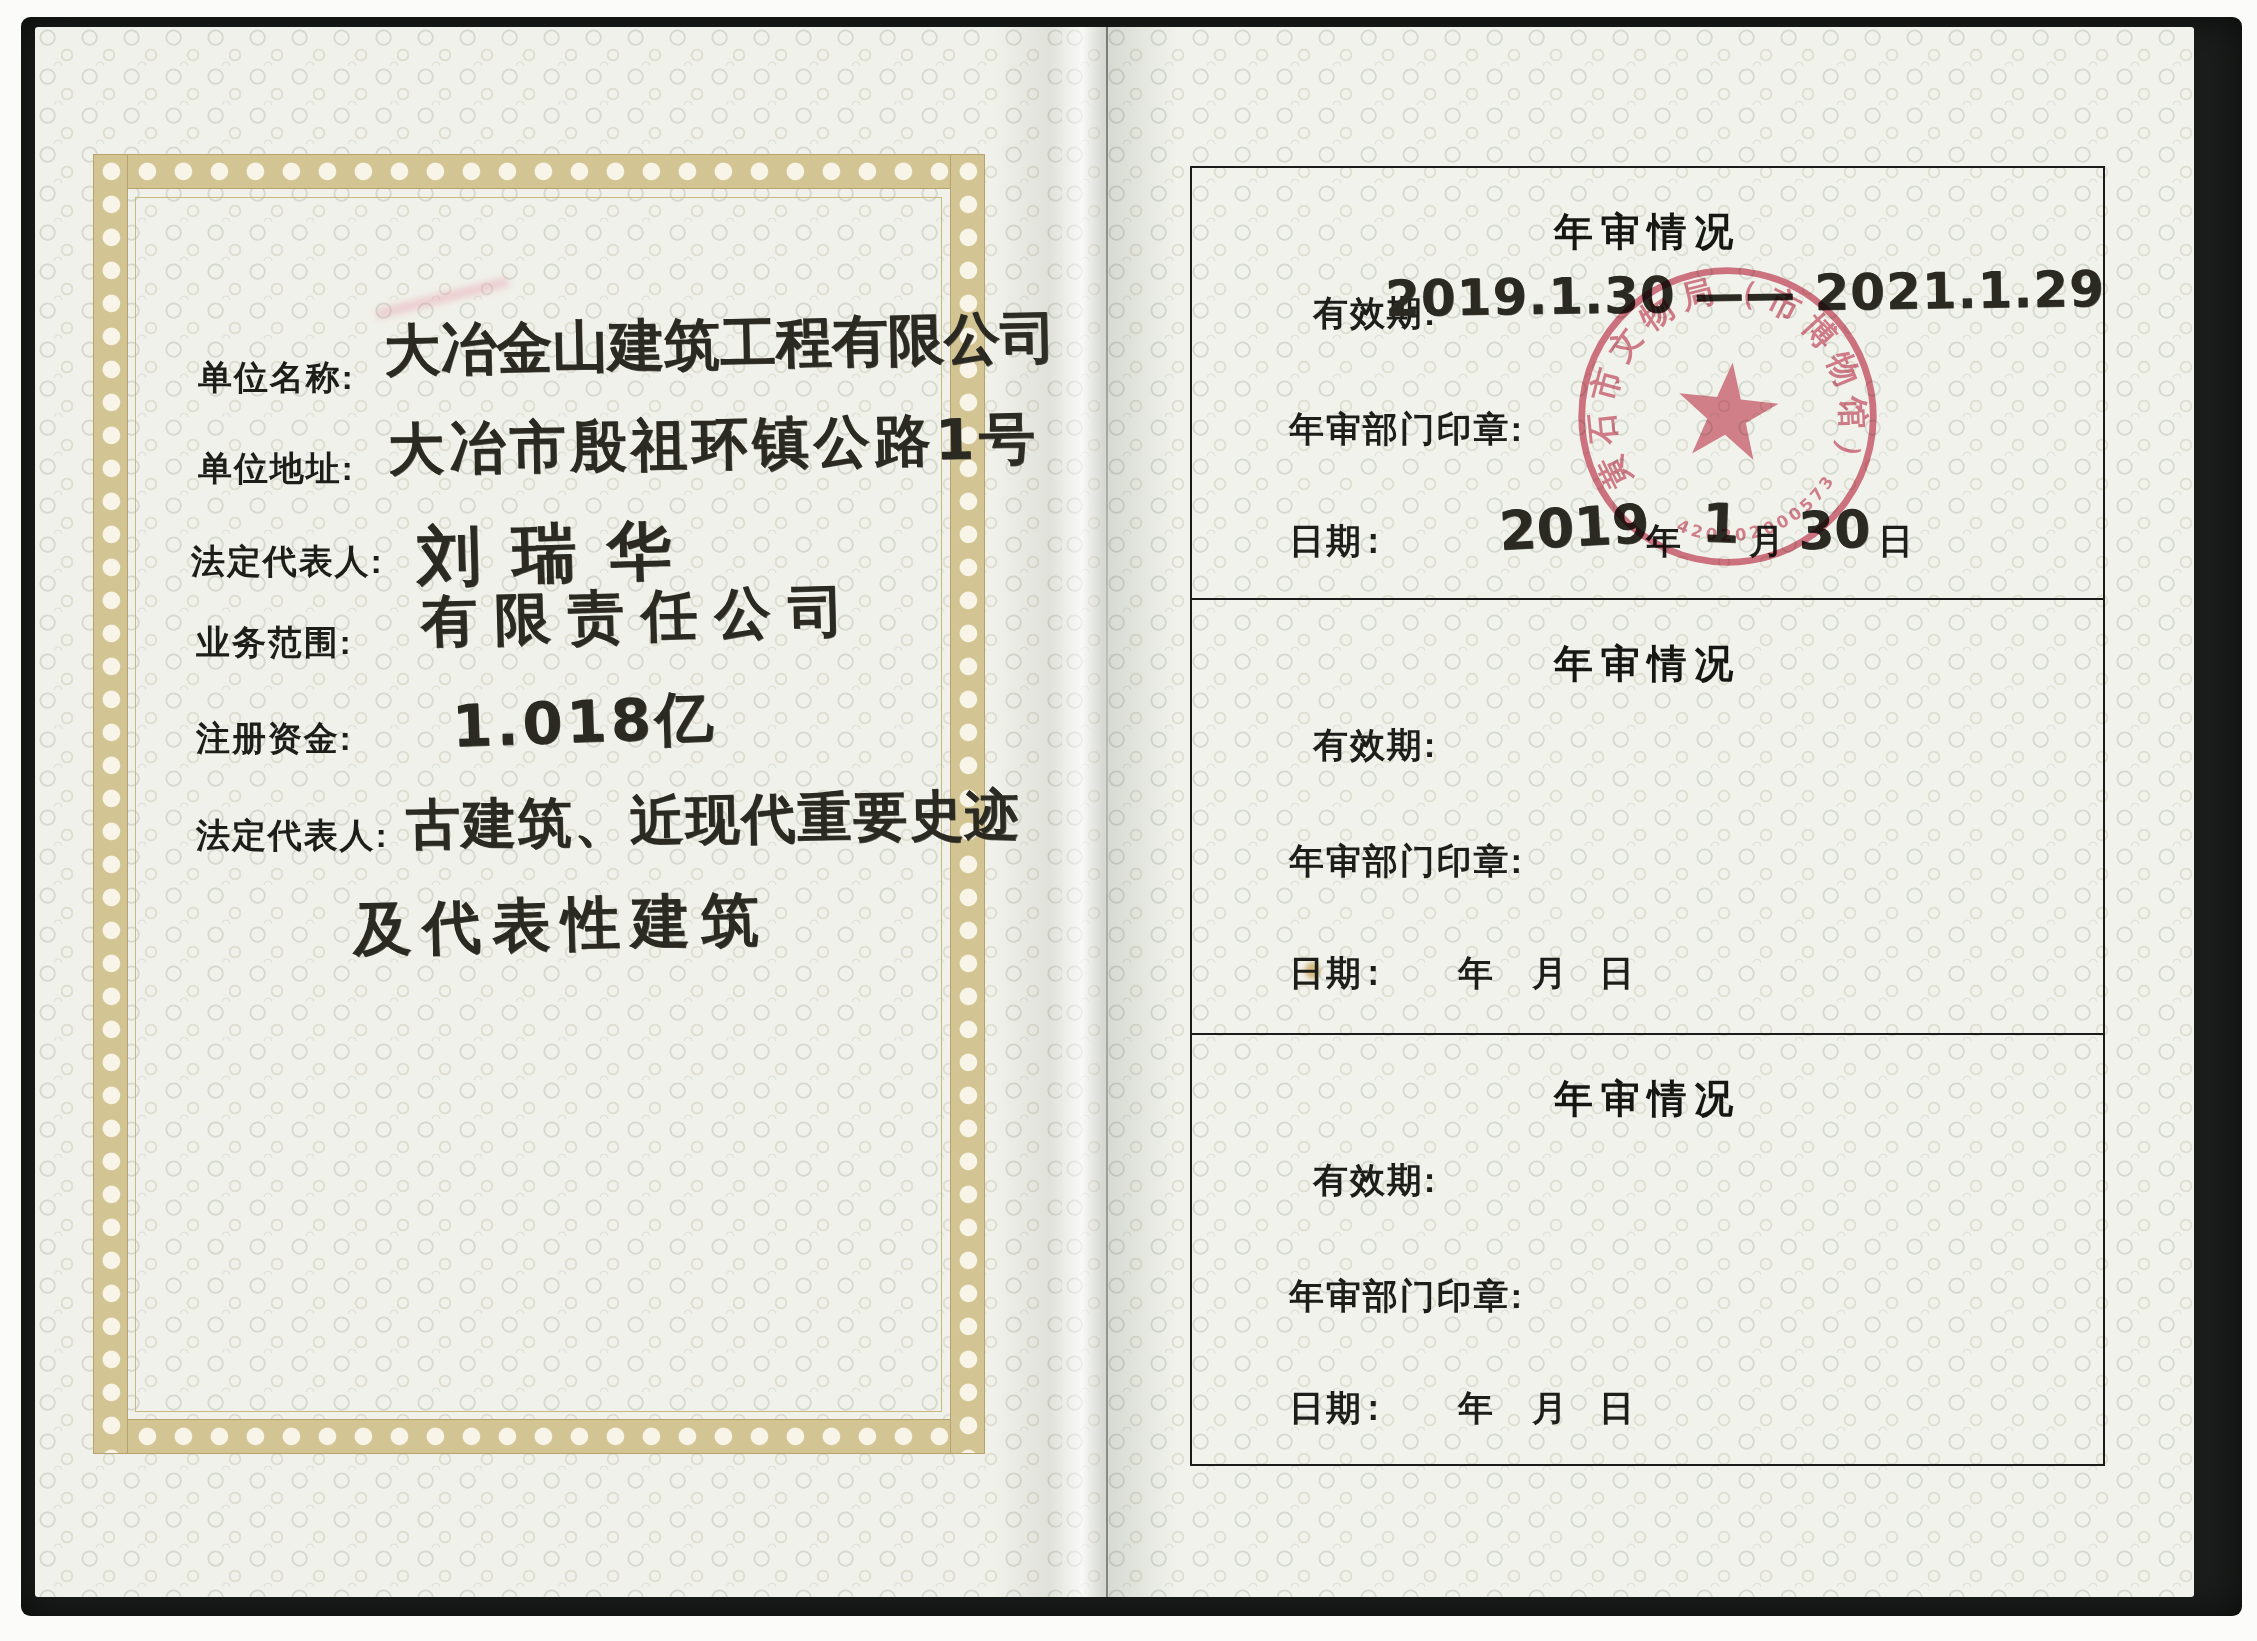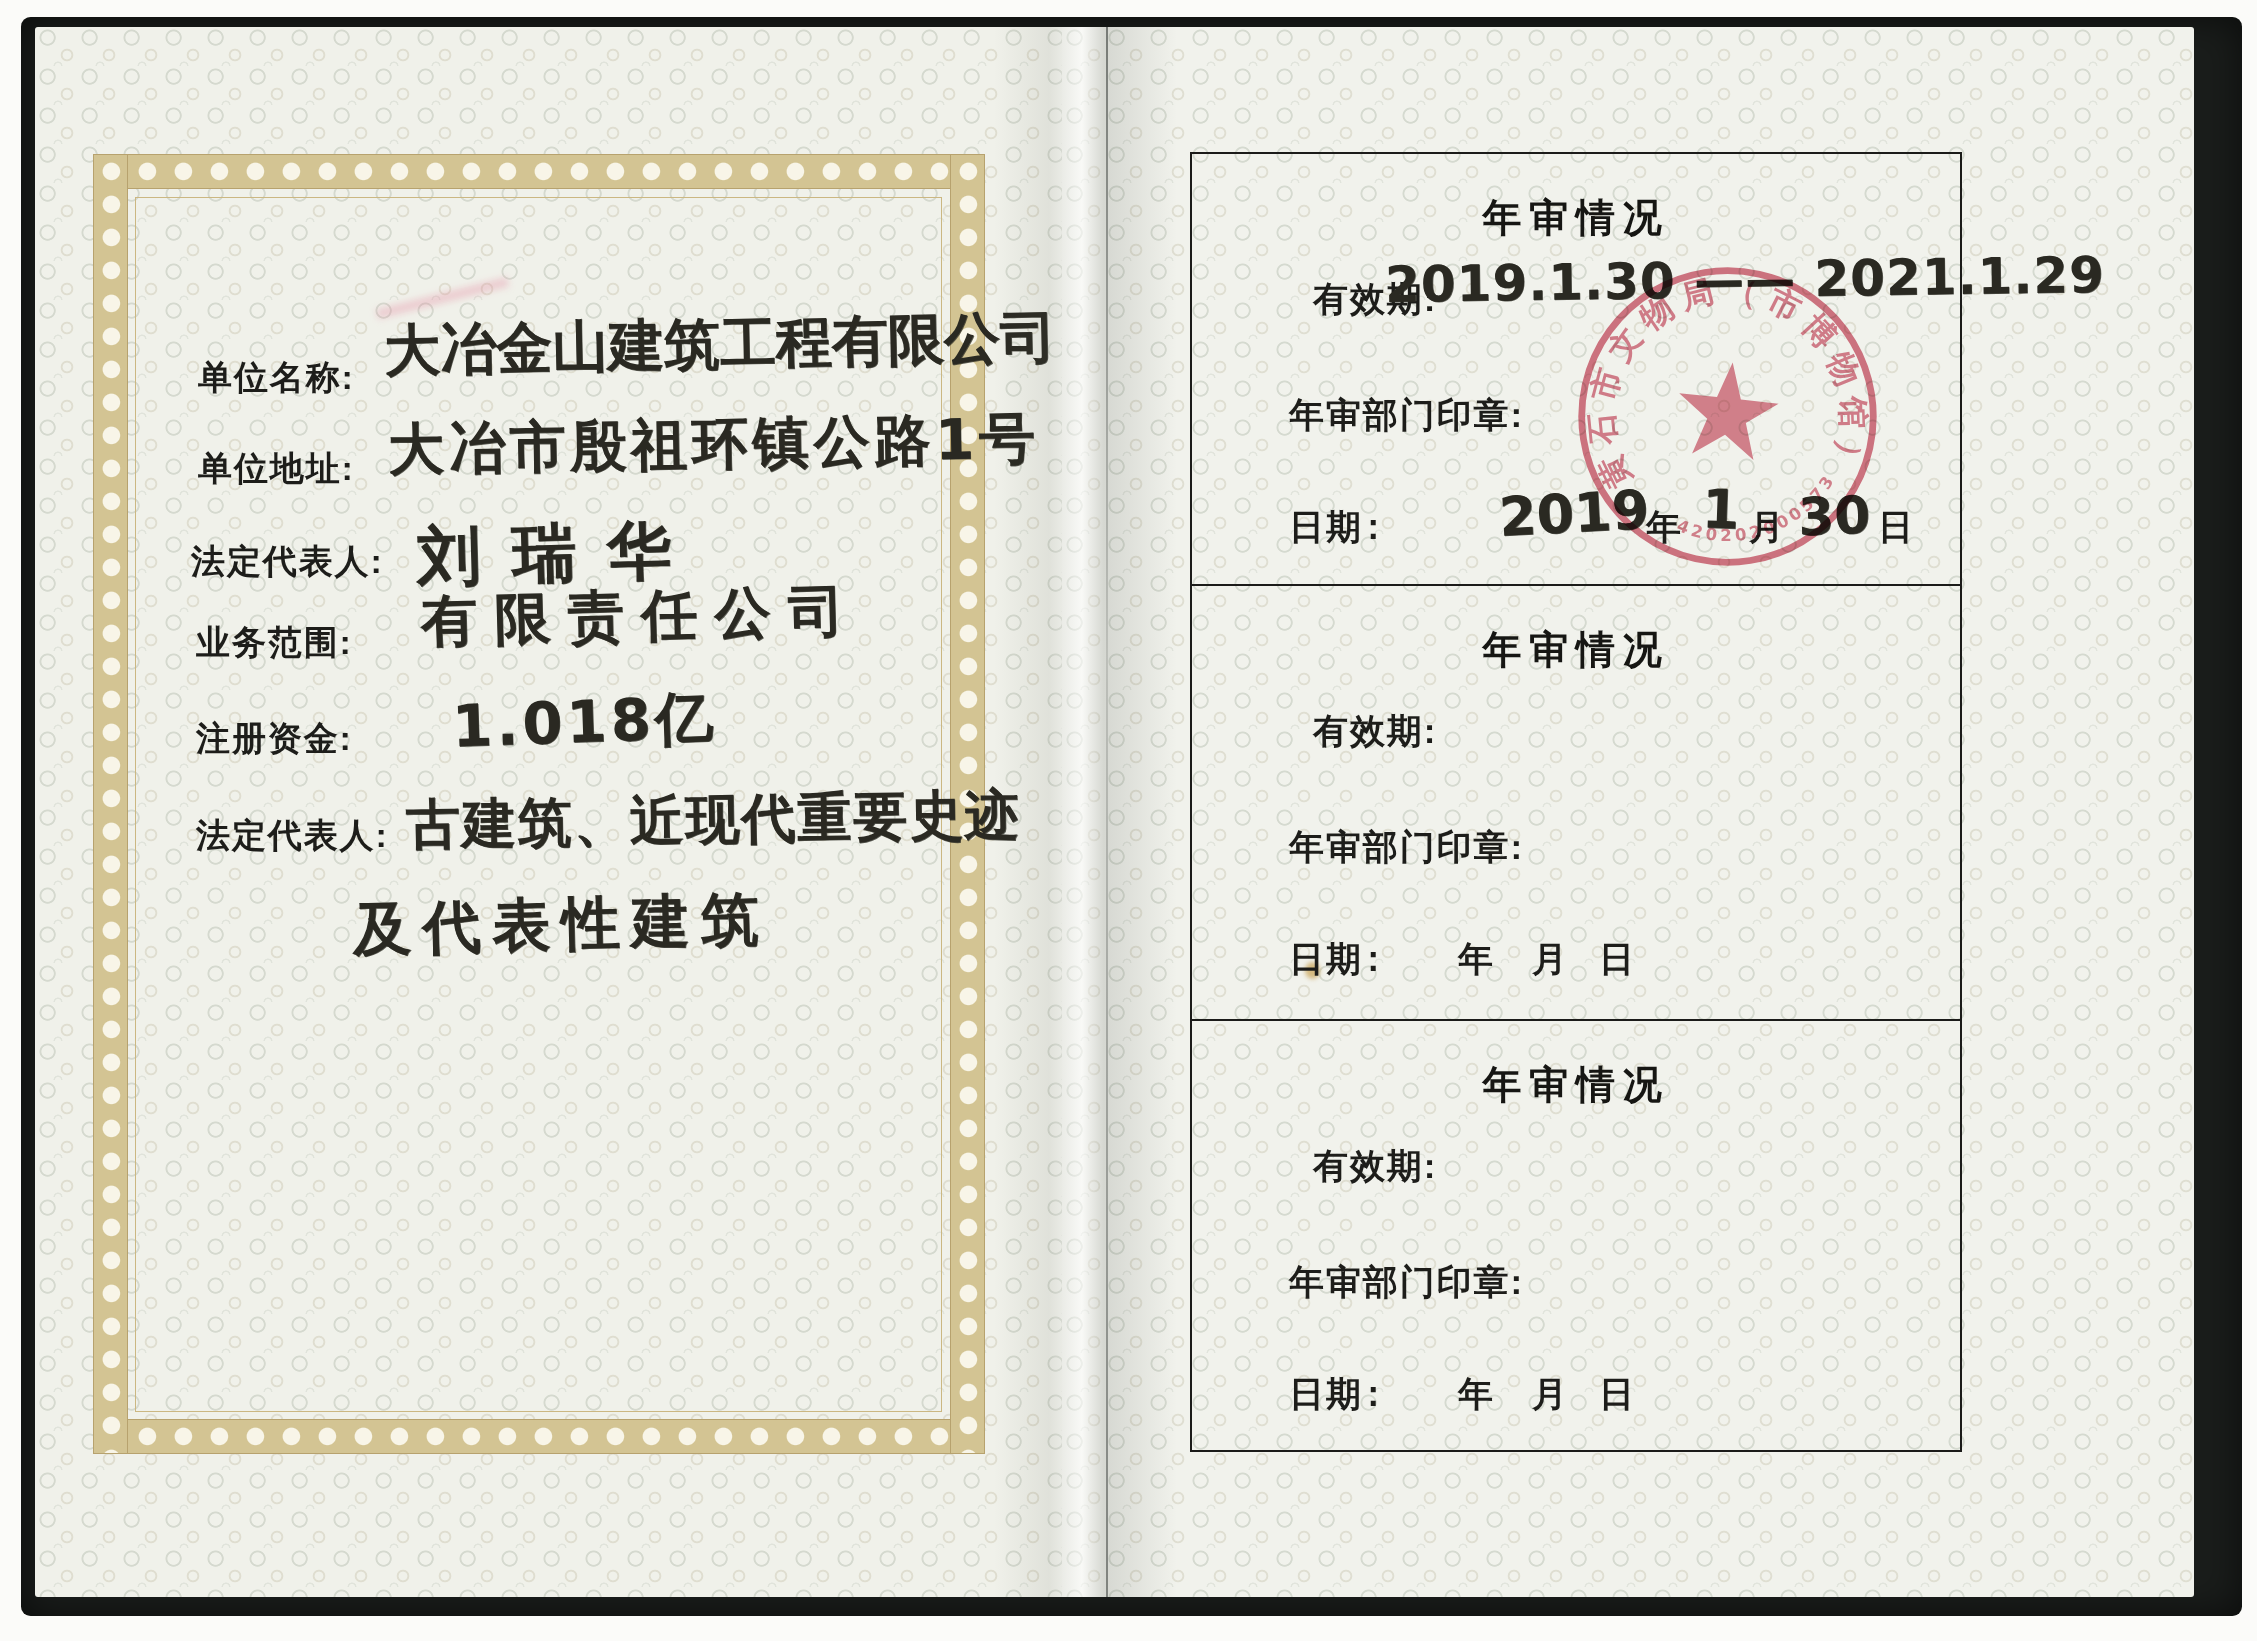--- a/index.html
+++ b/index.html
@@ -66,21 +66,21 @@
   .smudge-pink{
     position:absolute;left:340px;top:266px;width:135px;height:9.7px;
     background:rgba(225,120,150,.30);filter:blur(3.9px);transform:rotate(-14deg);
   }
   .stain-yellow{
     position:absolute;left:1303px;top:962px;width:15.4px;height:17.4px;border-radius:50%;
     background:rgba(190,140,40,.55);filter:blur(1.9px);
   }
   
   .review-box{
-    position:absolute;left:1190px;top:152px;width:772px;height:1300px;
+    position:absolute;left:1190px;top:166px;width:915px;height:1300px;
     border:2.9px solid #1b1b19;box-sizing:border-box;
   }
   .section{position:relative;width:100%;box-sizing:border-box;}
   .section.s1{height:430px;}
   .section.s2{height:435px;border-top:2.9px solid #1b1b19;}
   .section.s3{height:429px;border-top:2.9px solid #1b1b19;}
   .s-title{
     position:absolute;top:37px;left:0;right:0;text-align:center;
     font-size:39px;font-weight:700;letter-spacing:7.7px;color:#161613;
   }

